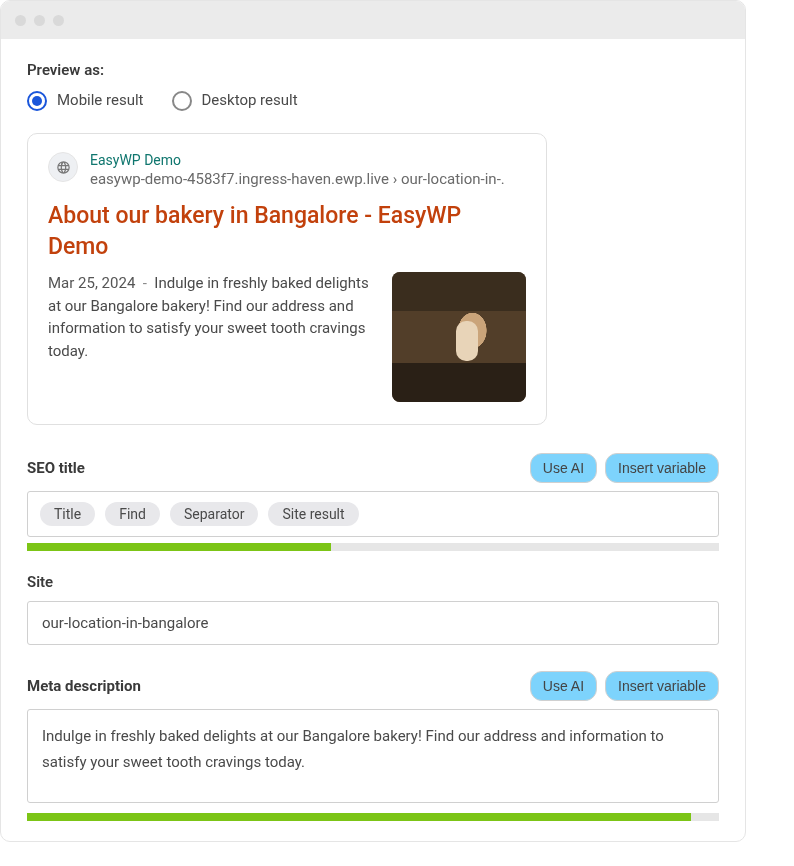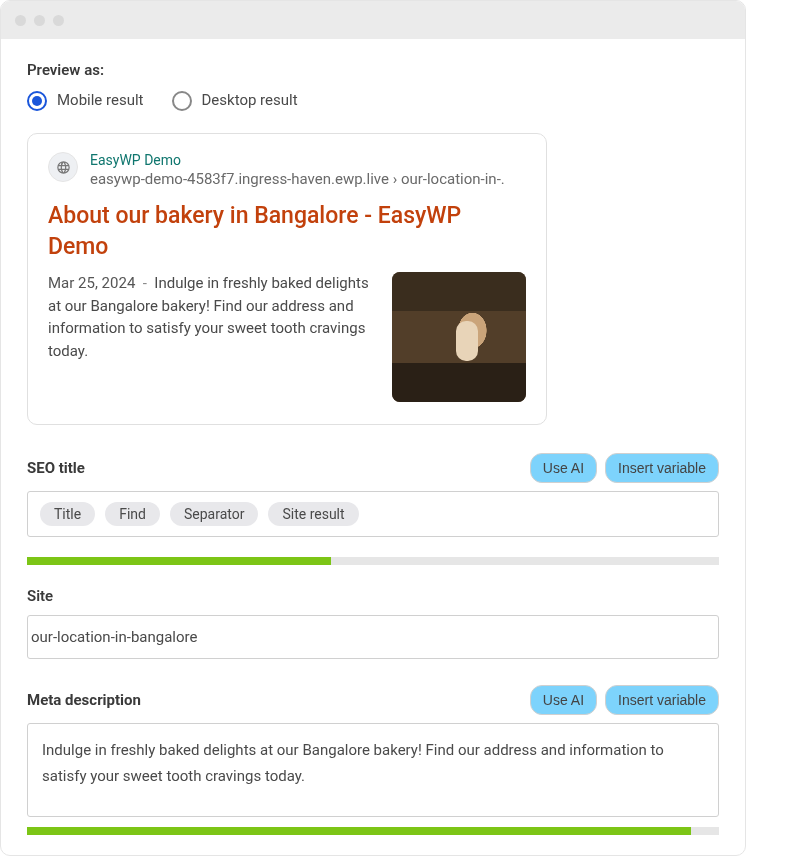--- a/index.html
+++ b/index.html
@@ -78,34 +78,34 @@
 .field-row { display: flex; justify-content: space-between; align-items: center; margin-bottom: 8px; }
 .field-label { font-size: 15px; font-weight: 700; color: #3a3a3a; }
 .field-actions { display: flex; gap: 8px; }
 .action-btn {
   background: #7dd3fc; border: 1px solid #d0d0d0; border-radius: 12px;
   padding: 6px 12px; font-size: 14px; color: #444; cursor: pointer;
 }
 
 .title-input {
   border: 1px solid #d0d0d0; border-radius: 3px; padding: 10px 12px;
-  display: flex; gap: 10px; flex-wrap: wrap; margin-bottom: 20px;
+  display: flex; gap: 10px; flex-wrap: wrap; margin-bottom: 6px;
 }
 .title-chip {
   background: #e8e8eb; border-radius: 14px; padding: 4px 14px;
   font-size: 14px; color: #4a4a4a;
 }
 
 .progress-bar { height: 8px; background: #e6e6e6; border-radius: 0; overflow: hidden; margin-bottom: 22px; }
 .progress-fill { height: 100%; background: #7cc516; }
 
 .slug-block { margin-bottom: 26px; }
 .slug-label { font-size: 15px; font-weight: 600; color: #3a3a3a; margin-bottom: 10px; }
 .text-input {
-  width: 100%; border: 1px solid #d0d0d0; border-radius: 3px; padding: 12px 3px;
+  width: 100%; border: 1px solid #d0d0d0; border-radius: 3px; padding: 12px 14px;
   font-size: 15px; color: #4a4a4a; font-family: inherit;
 }
 
 .meta-textarea {
   width: 100%; border: 1px solid #d0d0d0; border-radius: 3px; padding: 14px;
   font-size: 15px; color: #4a4a4a; font-family: inherit; line-height: 1.7; resize: none;
   height: 94px; margin-bottom: 6px;
 }
 .progress-bar.last { margin-bottom: 0; }
 </style>

